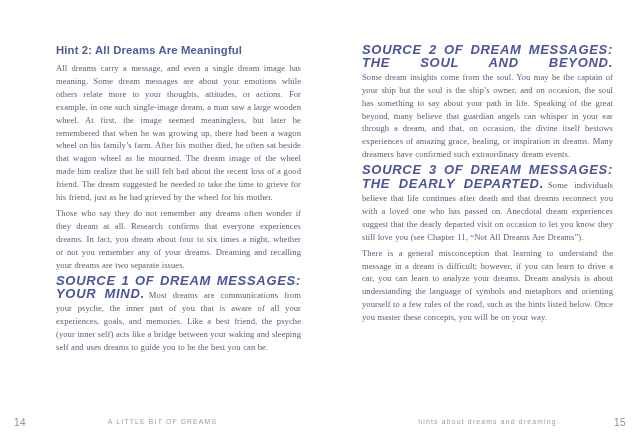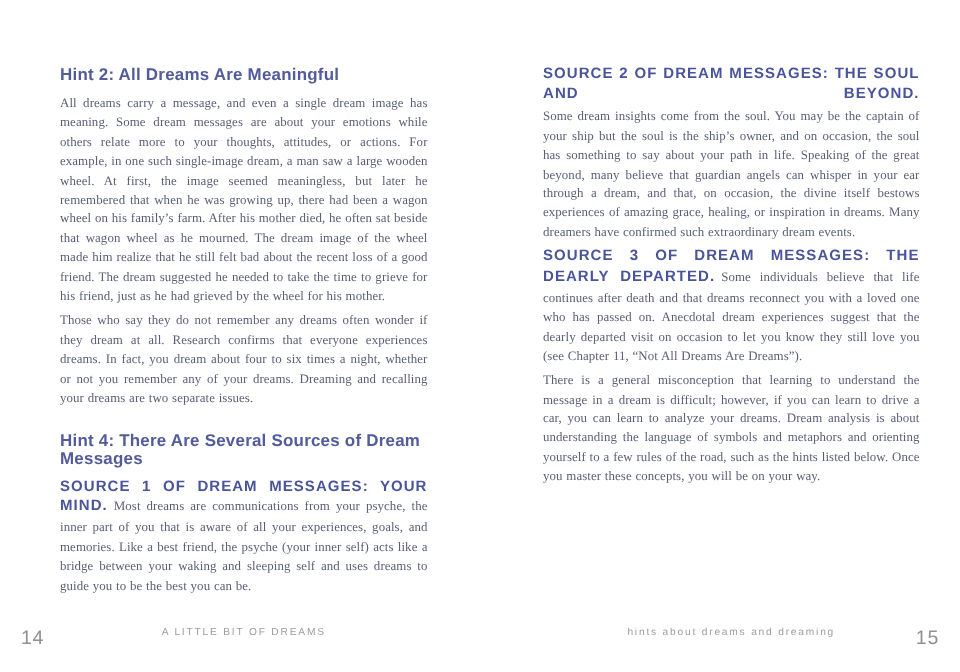--- a/index.html
+++ b/index.html
@@ -10,21 +10,21 @@
     height: 448px;
     background: #ffffff;
     overflow: hidden;
     font-family: "Liberation Serif", serif;
   }
   .textblock {
     position: absolute;
     top: 44px;
     text-align: justify;
   }
-  .textblock.left  { left: 40px;  width: 245px; }
+  .textblock.left  { left: 56px;  width: 245px; }
   .textblock.right { left: 362px; width: 251px; }
   h2.hint-heading {
     font-family: "Liberation Sans", sans-serif;
     font-weight: 700;
     font-size: 11.3px;
     letter-spacing: 0.15px;
     color: #535c9b;
     margin: 16px 0 6px 0;
     text-align: left;
   }
@@ -33,24 +33,25 @@
     font-size: 8.6px;
     line-height: 12.9px;
     color: #5a5f75;
     letter-spacing: 0.05px;
     word-spacing: 0.3px;
     margin: 0 0 3px 0;
   }
   .runin {
     font-family: "Liberation Sans", sans-serif;
     font-weight: 700;
-    font-size: 10px;
+    font-size: 13px;
     letter-spacing: 0.7px;
     color: #49549a;
     padding-right: 4px;
+    font-style: italic;
   }
   .runin:empty { display: none; padding: 0; }
   .runin.full-line {
     display: block;
     text-align-last: justify;
     padding-right: 0;
     padding-bottom: 1px;
   }
   .footer-running {
     position: absolute;
@@ -60,21 +61,21 @@
     letter-spacing: 1.2px;
     color: #9b9da1;
     text-align: center;
   }
   .footer-running.left  { left: 40px;  width: 245px; }
   .footer-running.right { left: 362px; width: 251px; }
   .pagenum {
     position: absolute;
     top: 417px;
     font-family: "Liberation Sans", sans-serif;
-    font-size: 13px;
+    font-size: 10px;
     letter-spacing: 0.5px;
     color: #8f9196;
   }
   .pagenum.left  { left: 14px; }
   .pagenum.right { right: 14px; }
 </style>
 </head>
 <body>
 
 <div class="spread">
@@ -83,21 +84,20 @@
     <section>
       <h2 class="hint-heading">Hint 2: All Dreams Are Meaningful</h2>
       <p class="body-para"><span>All dreams carry a message, and even a single dream image has meaning. Some dream messages are about your emotions while others relate more to your thoughts, attitudes, or actions. For example, in one such single-image dream, a man saw a large wooden wheel. At first, the image seemed meaningless, but later he remembered that when he was growing up, there had been a wagon wheel on his family’s farm. After his mother died, he often sat beside that wagon wheel as he mourned. The dream image of the wheel made him realize that he still felt bad about the recent loss of a good friend. The dream suggested he needed to take the time to grieve for his friend, just as he had grieved by the wheel for his mother.</span></p>
     </section>
 
     <section>
       <p class="body-para"><span>Those who say they do not remember any dreams often wonder if they dream at all. Research confirms that everyone experiences dreams. In fact, you dream about four to six times a night, whether or not you remember any of your dreams. Dreaming and recalling your dreams are two separate issues.</span></p>
     </section>
 
     <section>
-      <h2 class="hint-heading">Hint 4: There Are Several Sources of Dream Messages</h2>
       <p class="body-para"><span class="runin">SOURCE 1 OF DREAM MESSAGES: YOUR MIND.</span><span>Most dreams are communications from your psyche, the inner part of you that is aware of all your experiences, goals, and memories. Like a best friend, the psyche (your inner self) acts like a bridge between your waking and sleeping self and uses dreams to guide you to be the best you can be.</span></p>
     </section>
   </div>
 
   <span class="pagenum left">14</span>
   <div class="footer-running left">A LITTLE BIT OF DREAMS</div>
 
   <div class="textblock right">
     <section>
       <p class="body-para"><span class="runin full-line">SOURCE 2 OF DREAM MESSAGES: THE SOUL AND BEYOND.</span><span>Some dream insights come from the soul. You may be the captain of your ship but the soul is the ship’s owner, and on occasion, the soul has something to say about your path in life. Speaking of the great beyond, many believe that guardian angels can whisper in your ear through a dream, and that, on occasion, the divine itself bestows experiences of amazing grace, healing, or inspiration in dreams. Many dreamers have confirmed such extraordinary dream events.</span></p>

